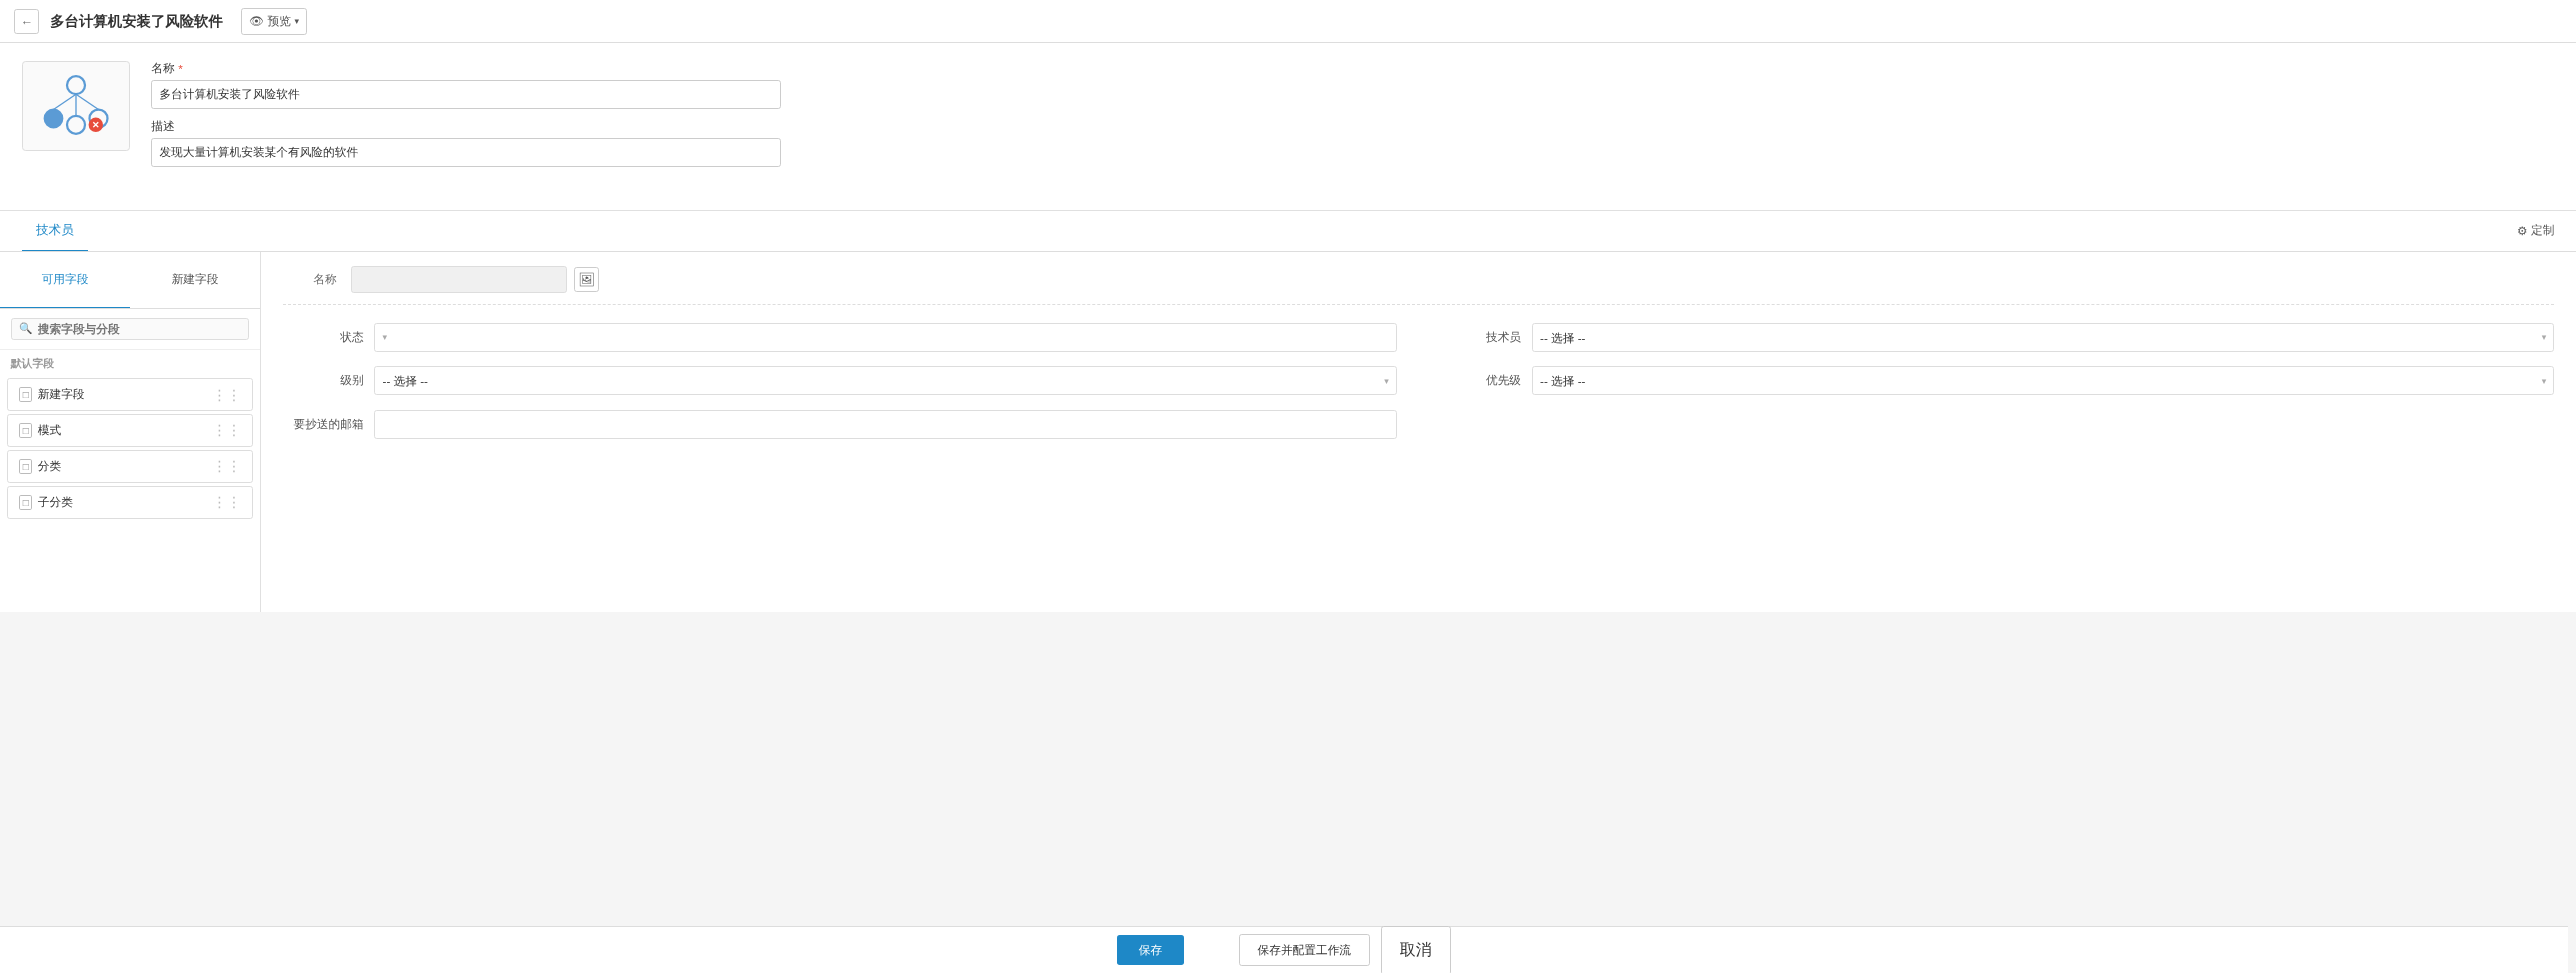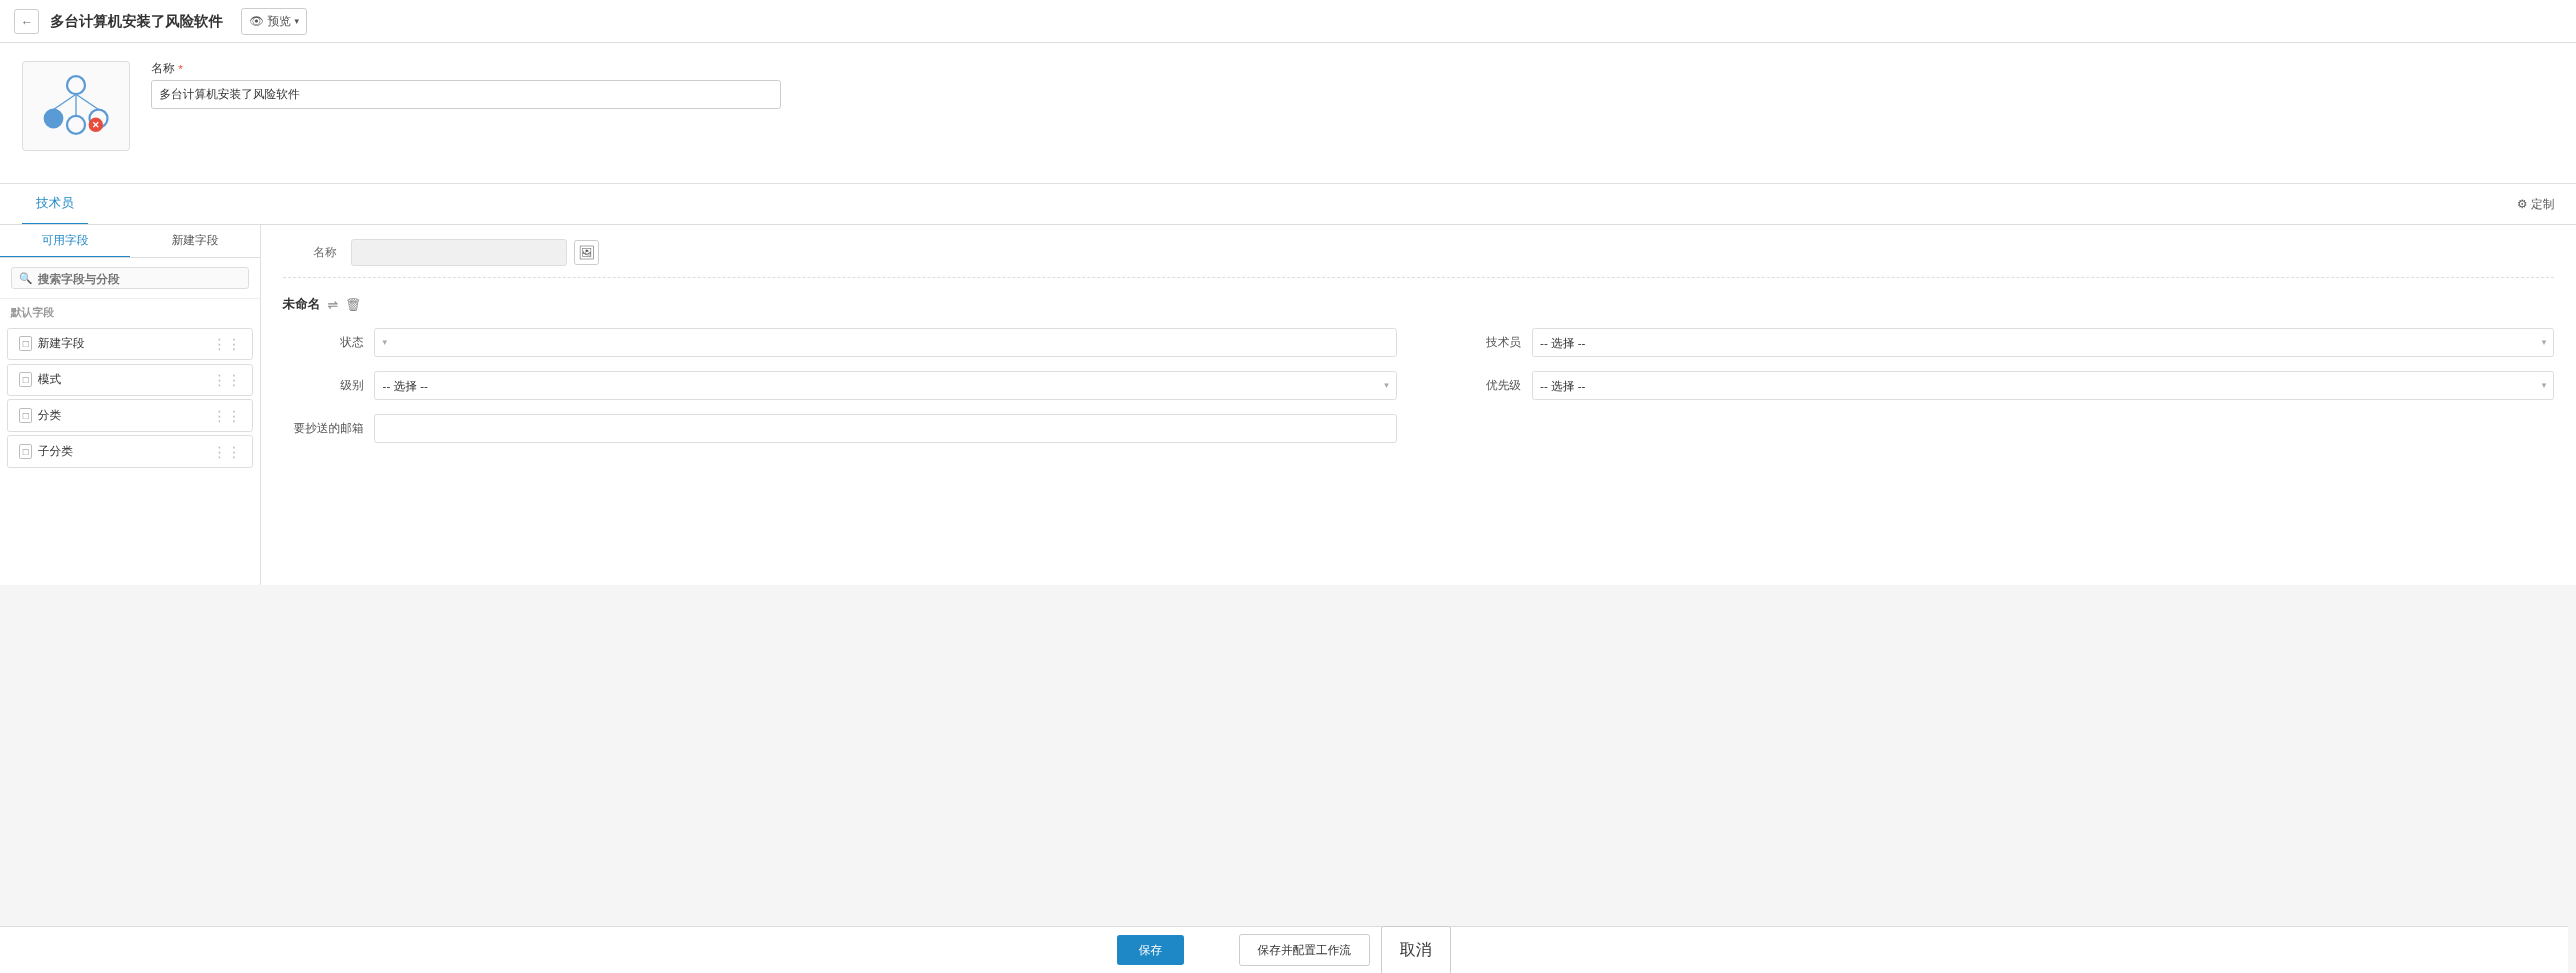--- a/index.html
+++ b/index.html
@@ -144,21 +144,21 @@
       border-right: 0.9px solid #e0e0e0;
       flex-shrink: 0;
     }
     .left-panel-tabs {
       display: flex;
       border-bottom: 0.9px solid #ddd;
     }
     .left-tab {
       flex: 1;
       text-align: center;
-      padding: 8px;
+      padding: 20px;
       font-size: 11.7px;
       cursor: pointer;
       color: #555;
       border-bottom: 1.8px solid transparent;
     }
     .left-tab.active {
       color: #1e88c7;
       border-bottom: 1.8px solid #1e88c7;
     }
     .left-search {
@@ -438,20 +438,26 @@
       </div>
     </div>
     <div class="form-fields">
       <div class="field-group">
         <div class="field-label">
           <span>名称</span>
           <span class="required">*</span>
         </div>
         <input class="field-input" type="text" value="多台计算机安装了风险软件" style="">
       </div>
+      <div class="field-group">
+        <div class="field-label">
+          <span>描述</span>
+        </div>
+        <input class="field-input" type="text" value="发现大量计算机安装某个有风险的软件" style="">
+      </div>
     </div>
   </div>
 </div>
 
 <div class="tab-area">
   <div class="tabs">
     <div class="tab-item active">
       <span>技术员</span>
     </div>
   </div>
@@ -514,25 +520,20 @@
   <div class="right-panel">
 
     <div class="name-field-row">
       <span class="name-label">名称</span>
       <input class="name-input" type="text" value="" style="">
       <button class="name-icon-btn">
         <span>🖼</span>
       </button>
     </div>
 
-    <div class="section-header">
-      <span class="section-name">未命名</span>
-      <span class="section-edit-btn">⇌</span>
-      <span class="section-delete-btn">🗑</span>
-    </div>
 
     <div class="fields-grid">
 
       <div class="grid-field">
         <span class="grid-field-label">状态</span>
         <div class="grid-field-input">
           <div class="select-wrap">
             <span class="select-chevron">▾</span>
           </div>
         </div>

